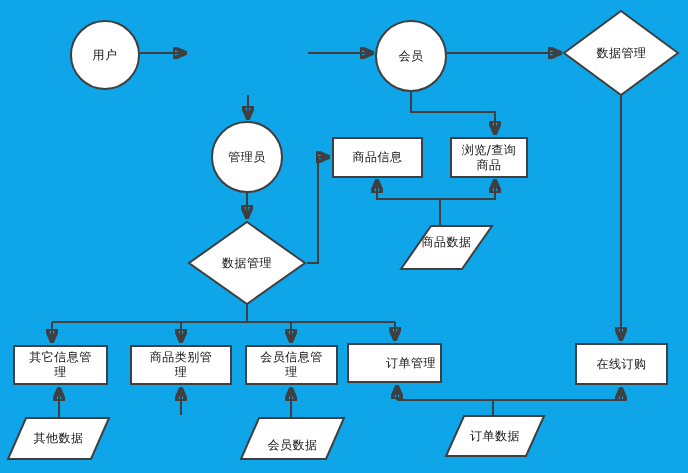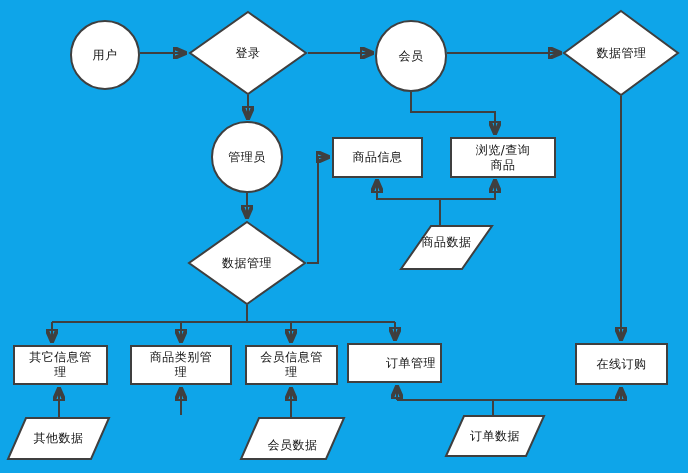--- a/index.html
+++ b/index.html
@@ -64,46 +64,40 @@
   </div>
 
   <div class="node shape-circle" style="left:375px;top:20px;width:72px;height:72px;">
     <span class="lbl">会员</span>
   </div>
 
   <div class="node shape-circle" style="left:211px;top:121px;width:72px;height:72px;">
     <span class="lbl">管理员</span>
   </div>
 
-  <div class="node shape-svg" style="left:188px;top:11px;width:120px;height:84px;">
-    <svg width="120" height="84">
-      <polygon points="60,1 118,42 60,83 2,42"></polygon>
-    </svg>
-    <span class="lbl">登录</span>
-  </div>
 
   <div class="node shape-svg" style="left:563px;top:10px;width:117px;height:86px;">
     <svg width="117" height="86">
       <polygon points="58,1 115,43 58,85 1,43"></polygon>
     </svg>
     <span class="lbl">数据管理</span>
   </div>
 
   <div class="node shape-svg" style="left:187px;top:221px;width:120px;height:84px;">
     <svg width="120" height="84">
       <polygon points="60,1 118,42 60,83 2,42"></polygon>
     </svg>
     <span class="lbl">数据管理</span>
   </div>
 
   <div class="node shape-rect" style="left:332px;top:137px;width:91px;height:41px;">
     <span class="lbl">商品信息</span>
   </div>
 
-  <div class="node shape-rect" style="left:450px;top:137px;width:106px;height:41px;text-align:center;">
+  <div class="node shape-rect" style="left:450px;top:137px;width:78px;height:41px;text-align:center;">
     <span class="lbl">浏览/查询
 商品</span>
   </div>
 
   <div class="node shape-rect" style="left:13px;top:345px;width:95px;height:40px;">
     <span class="lbl">其它信息管
 理</span>
   </div>
 
   <div class="node shape-rect" style="left:130px;top:345px;width:102px;height:40px;">

